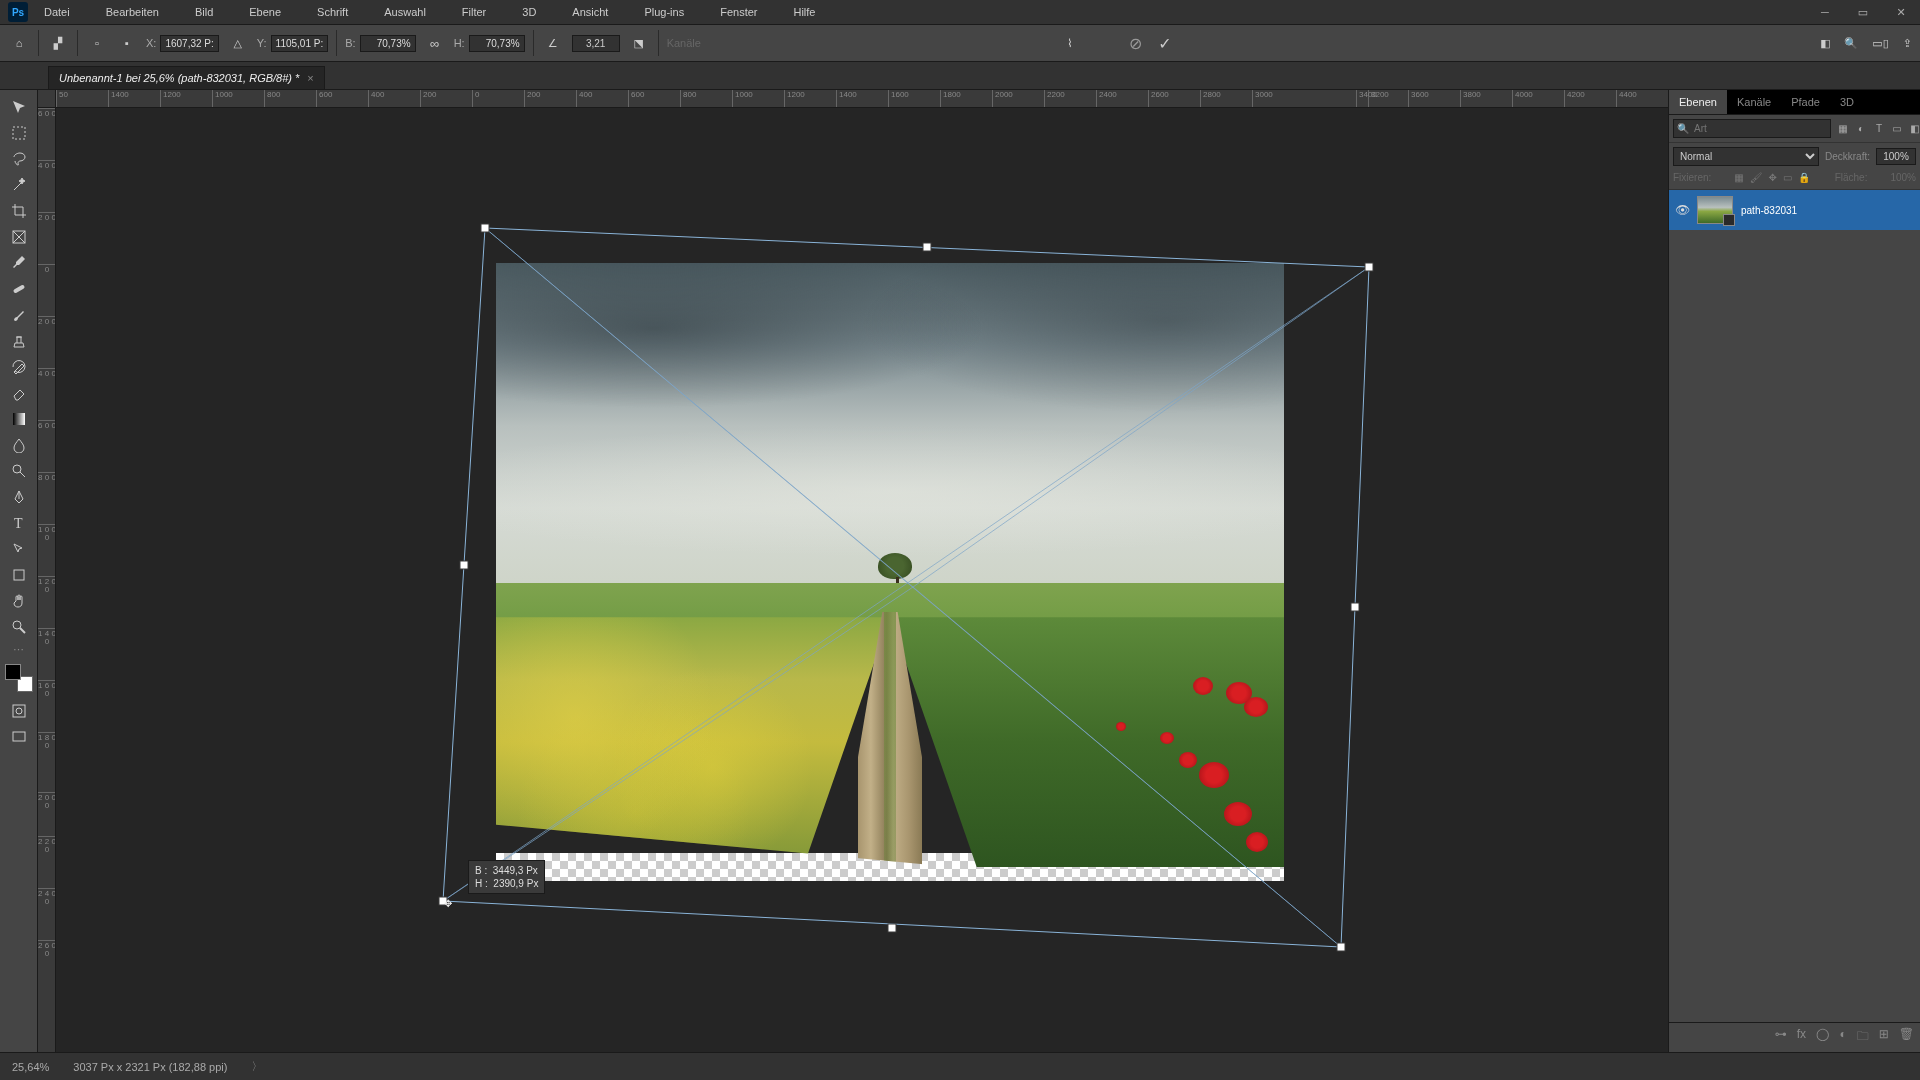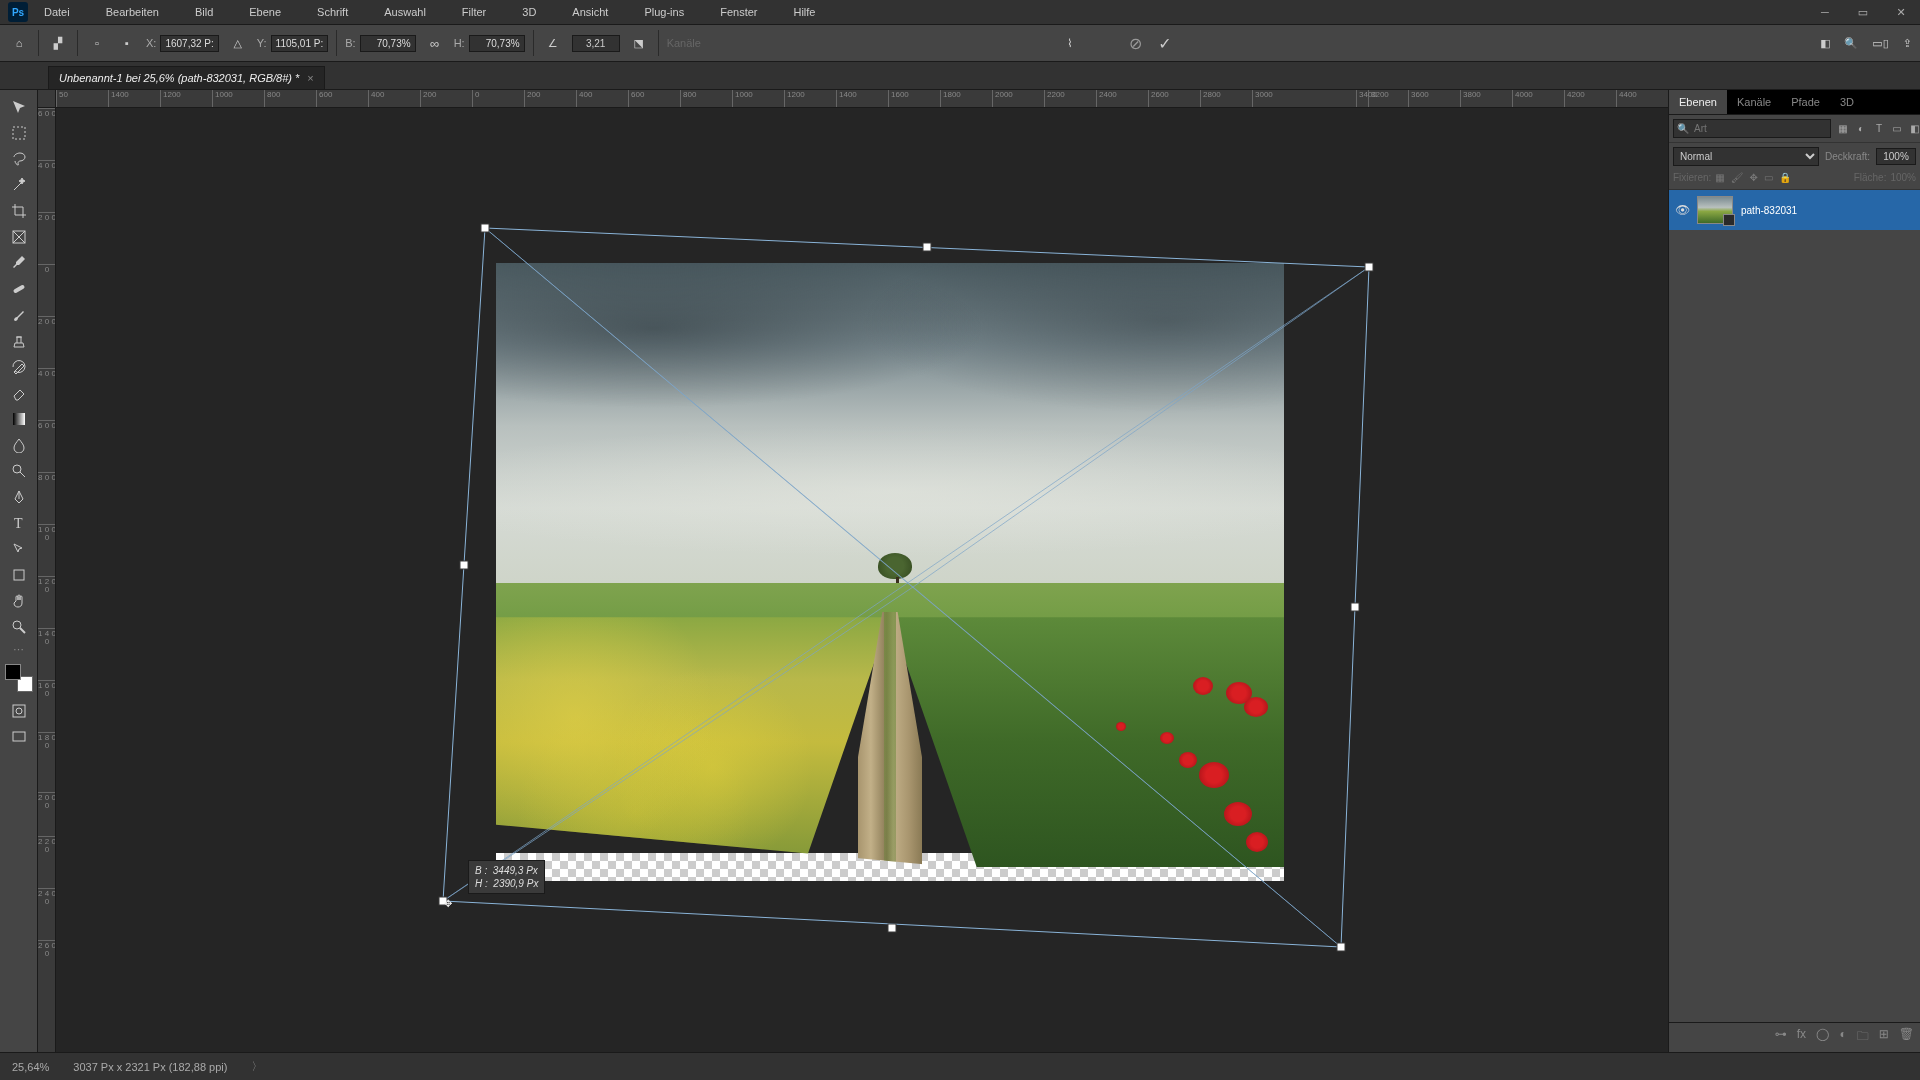--- a/index.html
+++ b/index.html
@@ -74,38 +74,38 @@
   background: repeating-conic-gradient(#ccc 0% 25%, #fff 0% 50%) 0 0 / 16px 16px; }
 .img-wrap { position: absolute; left: 0; top: 0; width: 100%; height: calc(100% - 14px); overflow: hidden; }
 .img-clip { position: absolute; inset: 0; clip-path: polygon(0 0, 100% 0, 100% 100%, 58% 100%, 0 93%); }
 
 
 .transform-svg { position: absolute; inset: 0; overflow: visible; pointer-events: none; }
 .handle { fill: #fff; stroke: #3a3a3a; stroke-width: 1; }
 .tbox-line { stroke: #8ab4d8; stroke-width: 1; fill: none; }
 .diag { stroke: #7da5c8; stroke-width: 0.7; fill: none; }
 
-.dim-tooltip { position: absolute; background: #3a3a3a; border: 1px solid #1a1a1a; padding: 3px 6px; font-size: 10px; color: #ddd; line-height: 13px; white-space: pre; font-style: italic; }
+.dim-tooltip { position: absolute; background: #3a3a3a; border: 1px solid #1a1a1a; padding: 3px 6px; font-size: 10px; color: #ddd; line-height: 13px; white-space: pre; }
 
 
 .panels { width: 252px; background: #454545; border-left: 1px solid #1a1a1a; display: flex; flex-direction: column; z-index: 10; }
 .panel-tabs { display: flex; background: #000000; border-bottom: 1px solid #1a1a1a; }
 .panel-tabs .ptab { padding: 6px 10px; font-size: 11px; color: #888; cursor: pointer; }
 .panel-tabs .ptab.active { background: #454545; color: #eee; }
 .search-row { display: flex; align-items: center; gap: 4px; padding: 4px; border-bottom: 1px solid #333; }
 .search-row input { flex: 1; background: #323232; border: 1px solid #1a1a1a; padding: 3px 4px 3px 20px; color: #aaa; font-size: 10px; }
 .search-wrap { position: relative; flex: 1; }
 .search-wrap .mag { position: absolute; left: 4px; top: 4px; color: #888; font-size: 10px; }
 .mini-icons { display: flex; gap: 2px; }
 .mini-icons span { width: 16px; height: 16px; display: flex; align-items: center; justify-content: center; color: #aaa; font-size: 10px; }
 .blend-row { display: flex; align-items: center; gap: 6px; padding: 4px; font-size: 10px; }
 .blend-row select { background: #323232; border: 1px solid #1a1a1a; color: #ccc; padding: 2px; flex: 1; font-size: 10px; }
 .blend-row .lbl { color: #888; }
 .blend-row .pct { background: #323232; border: 1px solid #1a1a1a; padding: 2px 4px; width: 40px; text-align: center; }
-.lock-row { display: flex; align-items: center; gap: 4px; padding: 2px 4px 6px; font-size: 10px; color: #666; border-bottom: 1px solid #333; }
+.lock-row { display: flex; align-items: center; gap: 23px; padding: 2px 4px 6px; font-size: 10px; color: #666; border-bottom: 1px solid #333; }
 .lock-row .icons { display: flex; gap: 6px; color: #777; }
 .layer-list { background: #3a3a3a; }
 .layer { display: flex; align-items: center; gap: 8px; padding: 6px; background: #2667a8; color: #fff; }
 .layer .vis { width: 14px; color: #ddd; font-size: 12px; }
 .layer .thumb { width: 36px; height: 28px; background: linear-gradient(to bottom, #7a8a90 0%, #b8c0be 40%, #8ba843 55%, #3f6a28 100%); border: 1px solid #888; position: relative; }
 .layer .thumb::after { content: ""; position: absolute; right: -3px; bottom: -3px; width: 10px; height: 10px; background: #2a2a2a; border: 1px solid #888; }
 .layer-name { font-size: 10px; }
 .panel-footer { margin-top: auto; border-top: 1px solid #1a1a1a; padding: 4px 6px; display: flex; justify-content: flex-end; gap: 10px; color: #888; font-size: 12px; }
 
 

